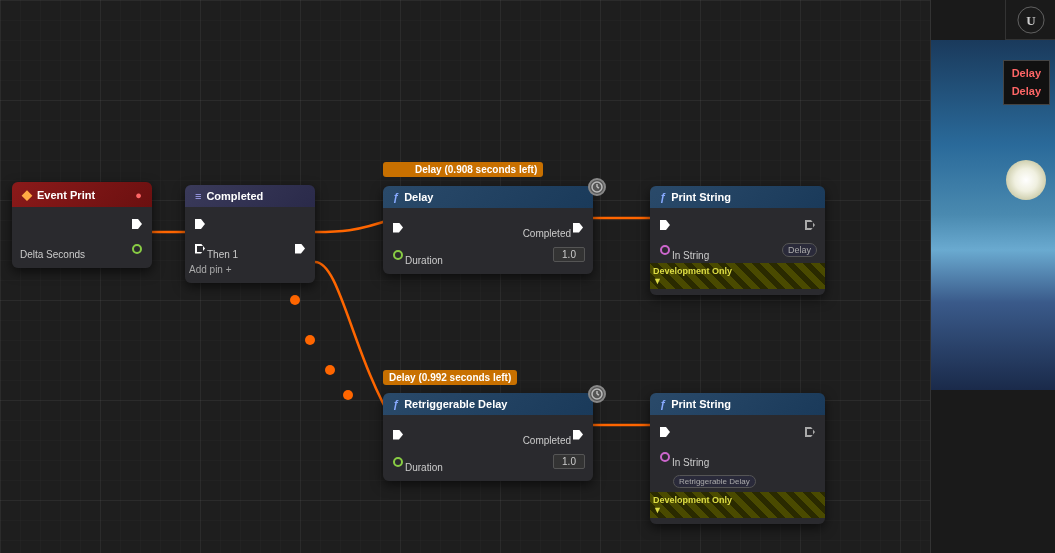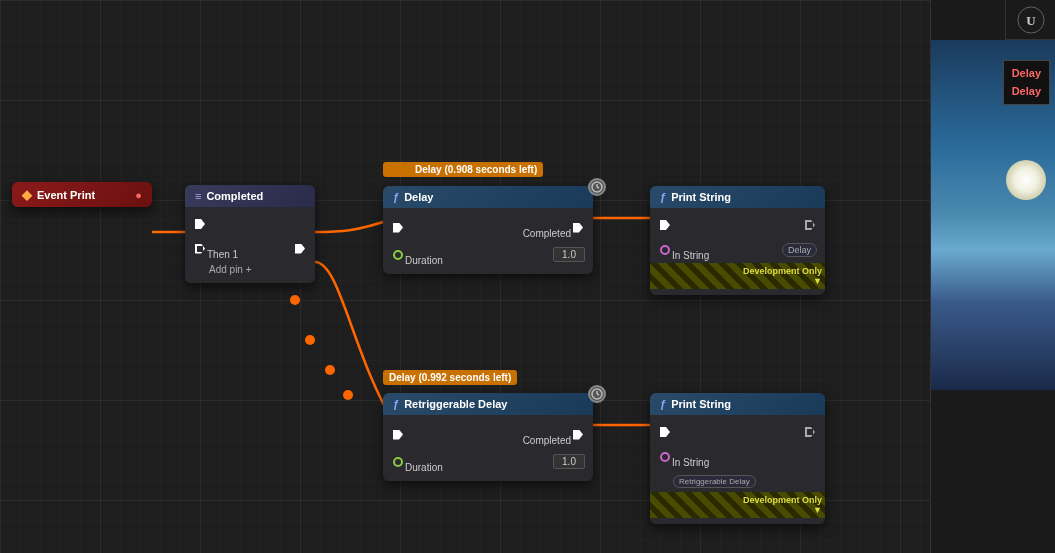--- a/index.html
+++ b/index.html
@@ -270,21 +270,21 @@
         #2a2a00 6px,
         #2a2a00 12px
       );
       color: #dddd44;
       font-size: 9px;
       font-weight: bold;
       text-align: center;
       padding: 3px;
       display: flex;
       flex-direction: column;
-      align-items: flex-end;
+      align-items: flex-start;
     }
 
     .duration-input {
       background: #333;
       border: 1px solid #555;
       color: #ccc;
       font-size: 10px;
       padding: 1px 4px;
       width: 32px;
       border-radius: 2px;
@@ -312,21 +312,21 @@
       z-index: 1;
     }
 
     .node {
       z-index: 2;
     }
 
     .add-pin {
       color: #aaa;
       font-size: 10px;
-      padding: 2px 24px;
+      padding: 2px 4px;
       cursor: pointer;
     }
   </style>
 </head>
 <body>
 
 <div class="main-container">
 
   <div class="canvas-area">
 
@@ -348,20 +348,30 @@
       <circle cx="330" cy="370" r="5" fill="#ff6600"></circle>
       <circle cx="348" cy="395" r="5" fill="#ff6600"></circle>
     </svg>
 
     <div class="node node-event-tick">
       <div class="node-header">
         <span style="color:#ffaa44; font-size:13px;">◆</span>
         <span>Event Print</span>
         <span style="margin-left:auto; color:#ff6666; font-size:11px;">●</span>
       </div>
+      <div class="node-body">
+        <div class="node-row">
+          <span style="flex:1"></span>
+          <span class="pin-exec-filled"></span>
+        </div>
+        <div class="node-row">
+          <span class="node-row-label">Delta Seconds</span>
+          <span class="pin-circle"></span>
+        </div>
+      </div>
     </div>
 
     <div class="node node-sequence">
       <div class="node-header">
         <span style="color:#aaaaff;">≡</span>
         <span>Completed</span>
       </div>
       <div class="node-body">
         <div class="node-row">
           <span class="pin-exec-filled"></span>

